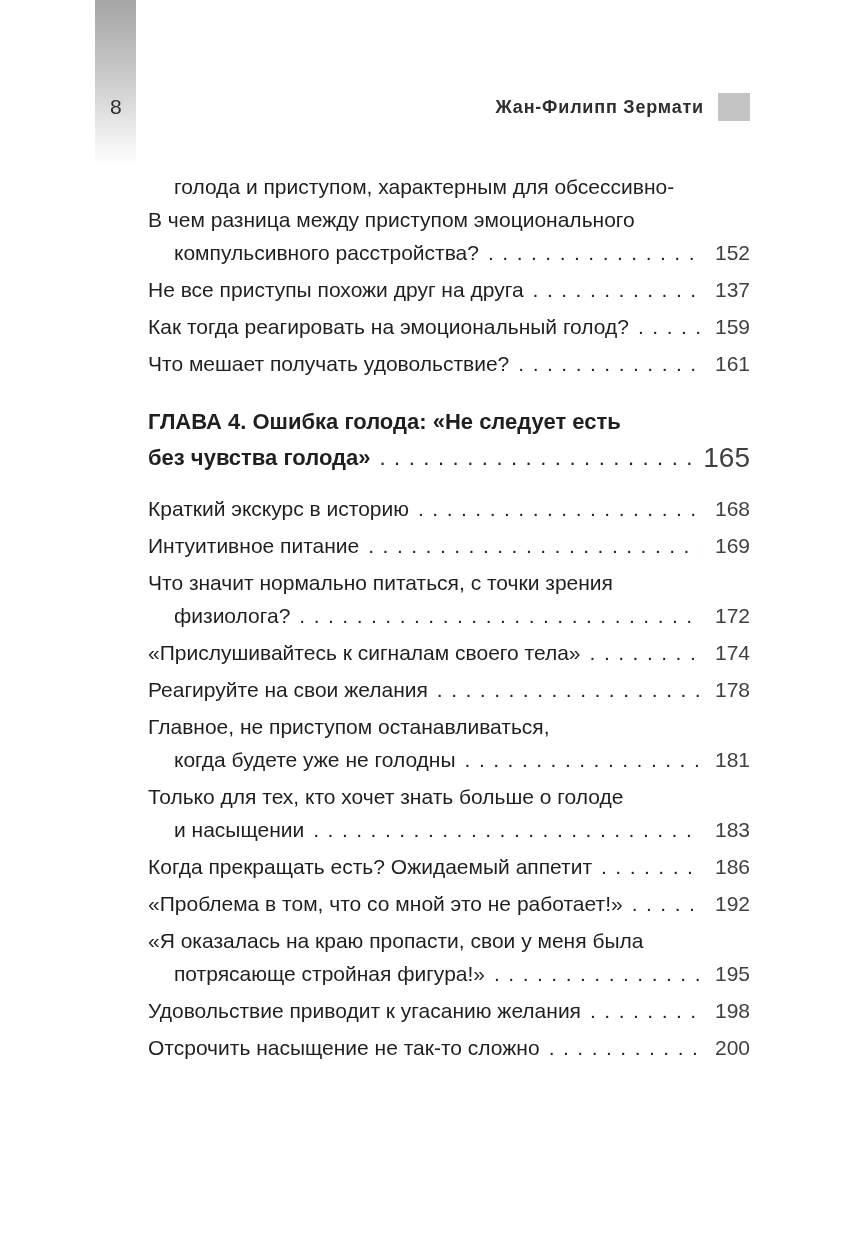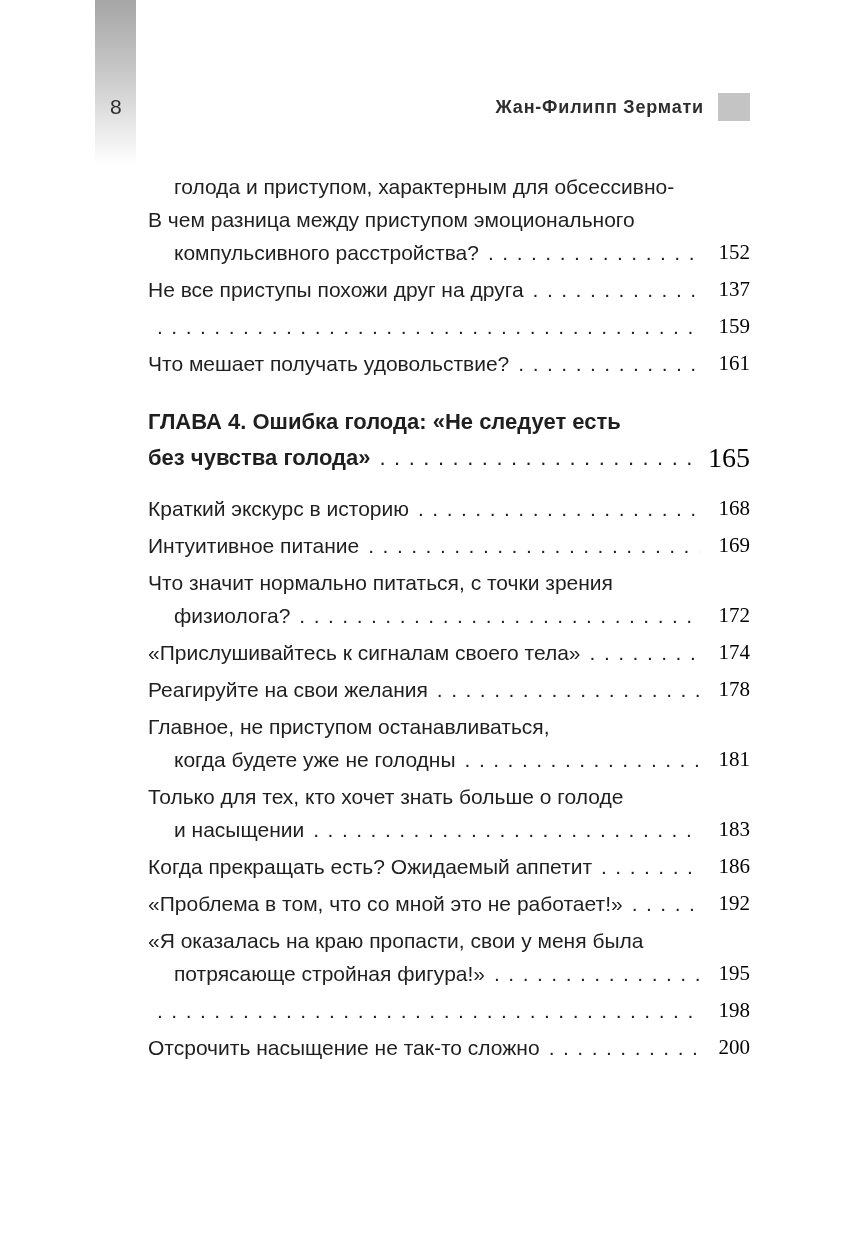--- a/index.html
+++ b/index.html
@@ -104,22 +104,21 @@
     color: #1f1f1f;
   }
   .toc-entry.chapter .dots {
     font-weight: normal;
   }
   .pg {
     flex: 0 0 auto;
     min-width: 46px;
     text-align: right;
     font-weight: normal;
-    color: #000000;
-    font-family: Liberation Serif, serif;
+    color: #404040;
   }
   .toc-entry.chapter .pg {
     font-weight: normal;
     font-size: 28px;
   }
 </style>
 </head>
 <body>
 
 <div class="page">
@@ -145,20 +144,21 @@
       </div>
       <div class="toc-entry normal">
         <div class="line last">
           <span class="txt">Не все приступы похожи друг на друга</span>
           <span class="dots">......................................................................</span>
           <span class="pg">137</span>
         </div>
       </div>
       <div class="toc-entry normal">
         <div class="line last">
+          <span class="txt">Как тогда реагировать на эмоциональный голод?</span>
           <span class="dots">......................................................................</span>
           <span class="pg">159</span>
         </div>
       </div>
       <div class="toc-entry normal">
         <div class="line last">
           <span class="txt">Что мешает получать удовольствие?</span>
           <span class="dots">......................................................................</span>
           <span class="pg">161</span>
         </div>
@@ -240,20 +240,21 @@
       <div class="toc-entry normal">
         <div class="line"><span class="txt">«Я оказалась на краю пропасти, свои у меня была</span></div>
         <div class="line cont last">
           <span class="txt">потрясающе стройная фигура!»</span>
           <span class="dots">......................................................................</span>
           <span class="pg">195</span>
         </div>
       </div>
       <div class="toc-entry normal">
         <div class="line last">
+          <span class="txt">Удовольствие приводит к угасанию желания</span>
           <span class="dots">......................................................................</span>
           <span class="pg">198</span>
         </div>
       </div>
       <div class="toc-entry normal">
         <div class="line last">
           <span class="txt">Отсрочить насыщение не так-то сложно</span>
           <span class="dots">......................................................................</span>
           <span class="pg">200</span>
         </div>

